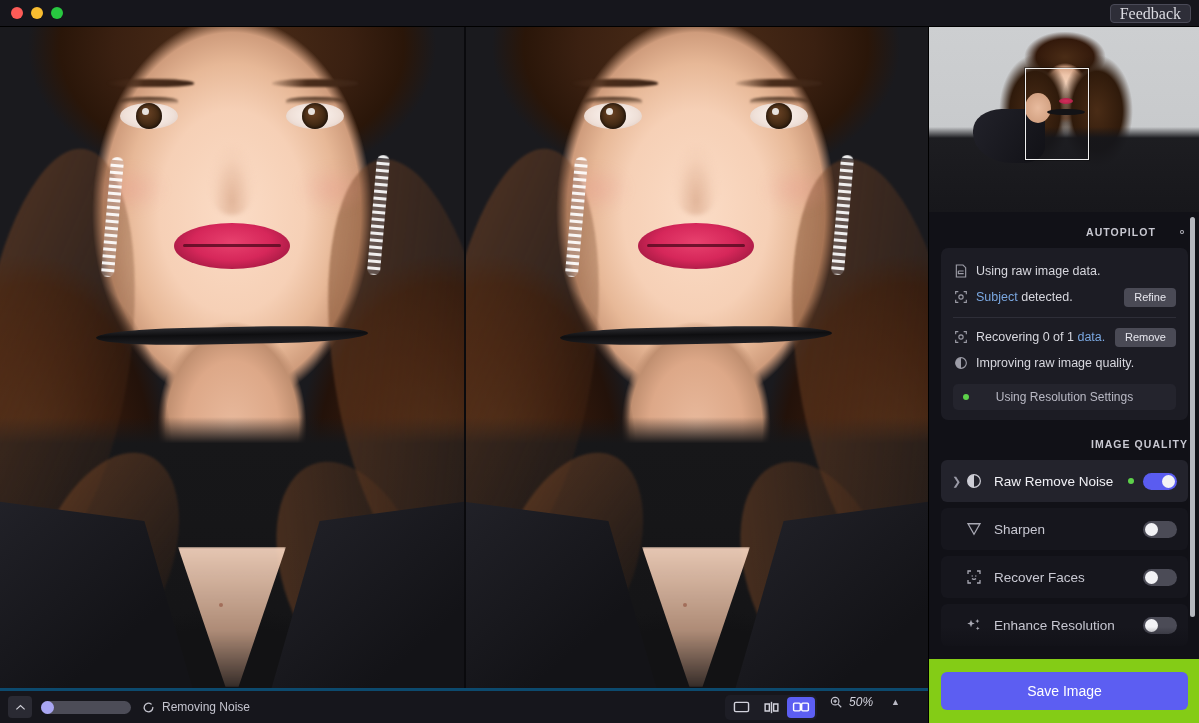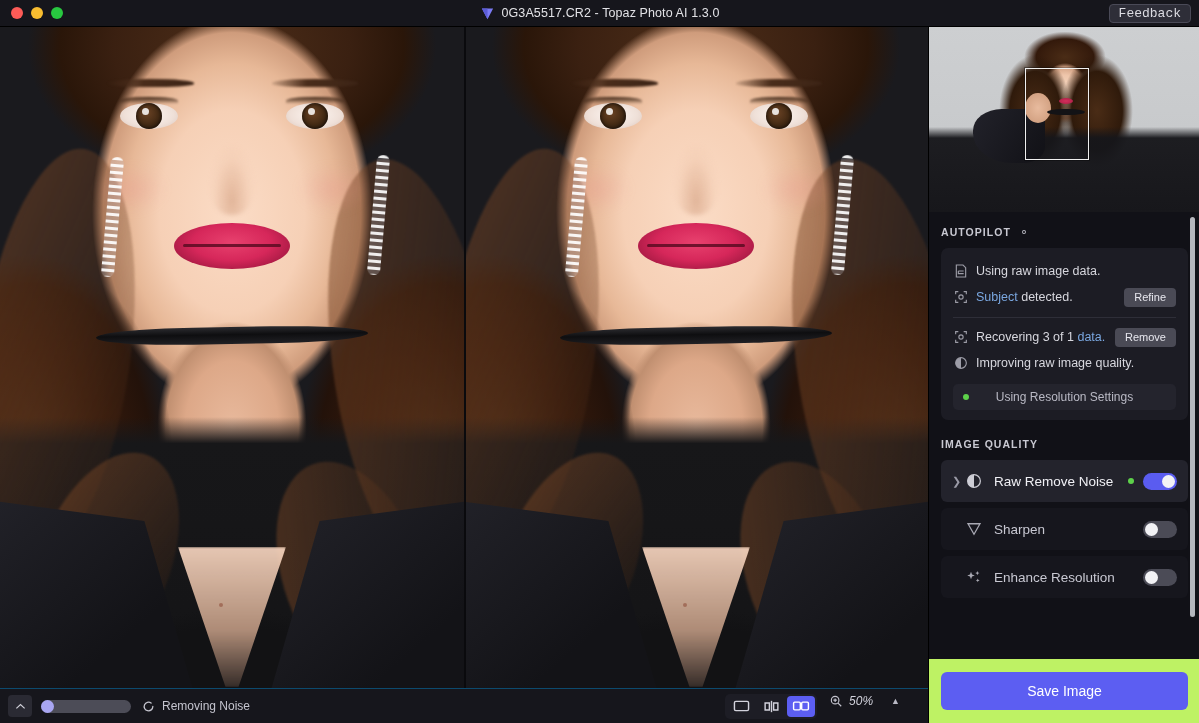--- a/index.html
+++ b/index.html
@@ -31,23 +31,23 @@
     gap: 7px; pointer-events: none;
   }
   .app-logo { width: 15px; height: 15px; display: block; }
   .title-text {
     color: #e2e2e6; font-size: 12.5px; letter-spacing: .1px;
   }
   .feedback-btn {
     position: absolute; right: 8px; top: 4px;
     height: 19px; padding: 0 9px;
     background: #2e2e38; border: 1px solid #4a4a57; border-radius: 4px;
-    color: #dcdce2; font-size: 13px;
+    color: #dcdce2; font-size: 16px;
     display: flex; align-items: center;
-    font-family: Liberation Mono, monospace;
+    font-family: Liberation Serif, serif;
   }
 
   
   .canvas-area {
     position: absolute; top: 27px; left: 0;
     width: 928px; height: 661px;
     background: #101014;
     overflow: hidden;
     display: flex;
   }
@@ -178,21 +178,21 @@
 
   .panel-scroll {
     position: relative;
     width: 271px; height: 451px;
     padding: 14px 12px 0 12px;
     overflow: hidden;
   }
   .sec-head {
     color: #c9c9d2; font-size: 10.5px; font-weight: bold;
     letter-spacing: 1.05px; margin-bottom: 10px;
-    display: flex; align-items: center; gap: 7px;
+    display: flex; align-items: center; gap: 20px; justify-content: flex-end;
   }
   .gear-ic { width: 12px; height: 12px; display: block; opacity: .9; }
 
   .card {
     background: #1c1c24; border-radius: 7px;
     padding: 10px 12px 10px 12px; margin-bottom: 18px;
   }
   .ap-row {
     display: flex; align-items: center; gap: 7px;
     height: 26px; color: #d7d7de; font-size: 12.5px;
@@ -251,36 +251,36 @@
   }
   .vscroll {
     position: absolute; right: 4px; top: 190px;
     width: 5px; height: 400px; border-radius: 3px;
     background: #b5b7bd;
   }
 
   .save-wrap {
     position: absolute; left: 0; bottom: 0;
     width: 271px; height: 64px;
-    background: #bef264;
+    background: #84cc16;
     display: flex; align-items: center; justify-content: center;
   }
   .save-btn {
     width: 247px; height: 38px; border-radius: 6px;
     background: #5c5ef2; color: #fff; font-size: 14px;
     border: none; display: flex; align-items: center; justify-content: center;
     font-family: "Liberation Sans", sans-serif;
   }
 
   
   .bottombar {
     position: absolute; left: 0; bottom: 0;
     width: 928px; height: 35px;
     background: #16161c;
-    border-top: 1px solid #0c4a6e;
+    border-top: 3px solid #0c4a6e;
     display: flex; align-items: center;
   }
   .collapse-btn {
     margin-left: 8px; width: 24px; height: 22px; border-radius: 4px;
     background: #2a2a33; display: flex; align-items: center; justify-content: center;
     color: #d2d2da; font-size: 10px;
   }
   .progress {
     margin-left: 9px; width: 90px; height: 13px; border-radius: 7px;
     background: #4c4c57; position: relative;
@@ -310,27 +310,20 @@
   .caret-up { color: #b9b9c4; font-size: 9px; margin-left: 6px; }
 </style>
 </head>
 <body>
 
 <div class="titlebar">
   <div class="traffic">
     <span class="dot red"></span>
     <span class="dot yellow"></span>
     <span class="dot green"></span>
-  </div>
-  <div class="title-center">
-    <svg class="app-logo" viewBox="0 0 24 24">
-      <polygon points="3,4 21,4 12,21" fill="#7b7bf5"></polygon>
-      <polygon points="3,4 12,4 12,21" fill="#5b5bd6"></polygon>
-    </svg>
-    <span class="title-text">0G3A5517.CR2 - Topaz Photo AI 1.3.0</span>
   </div>
   <div class="feedback-btn">Feedback</div>
 </div>
 
 <div class="canvas-area">
 
   <div class="pane left">
     <div class="portrait">
       <div class="hair-strand" style="left:-20px;top:120px;width:150px;height:420px;transform:rotate(8deg);"></div>
       <div class="hair-strand" style="right:-30px;top:130px;width:160px;height:430px;transform:rotate(-9deg);"></div>
@@ -428,21 +421,21 @@
         <button class="mini-btn">Refine</button>
       </div>
 
       <div class="ap-div"></div>
 
       <div class="ap-row">
         <svg class="ap-ic" viewBox="0 0 24 24" fill="none" stroke="#b9b9c4" stroke-width="1.7">
           <path d="M4 8V4h4M20 8V4h-4M4 16v4h4M20 16v4h-4"></path>
           <circle cx="12" cy="12" r="3.2"></circle>
         </svg>
-        <span class="ap-txt"><span>Recovering 3 of 1 </span><span class="hl">data.</span></span>
+        <span class="ap-txt"><span>Recovering 0 of 1 </span><span class="hl">data.</span></span>
         <button class="mini-btn">Remove</button>
       </div>
 
       <div class="ap-row">
         <svg class="ap-ic" viewBox="0 0 24 24">
           <circle cx="12" cy="12" r="8" fill="none" stroke="#b9b9c4" stroke-width="1.7"></circle>
           <path d="M12 4a8 8 0 000 16z" fill="#b9b9c4"></path>
         </svg>
         <span class="ap-txt">Improving raw image quality.</span>
       </div>
@@ -474,20 +467,33 @@
       <span class="chev"></span>
       <svg class="iq-ic" viewBox="0 0 24 24" fill="none" stroke="#b9b9c4" stroke-width="1.7">
         <path d="M4 5h16l-8 14z"></path>
       </svg>
       <span class="iq-label">Sharpen</span>
       <span class="toggle">
           <span class="knob"></span>
         </span>
     </div>
 
+    <div class="iq-row">
+      <span class="chev"></span>
+      <svg class="iq-ic" viewBox="0 0 24 24" fill="none" stroke="#b9b9c4" stroke-width="1.7">
+        <path d="M4 8V4h4M20 8V4h-4M4 16v4h4M20 16v4h-4"></path>
+        <circle cx="9.6" cy="10.6" r=".9" fill="#b9b9c4" stroke="none"></circle>
+        <circle cx="14.4" cy="10.6" r=".9" fill="#b9b9c4" stroke="none"></circle>
+        <path d="M9.4 14c.7.8 1.6 1.2 2.6 1.2s1.9-.4 2.6-1.2"></path>
+      </svg>
+      <span class="iq-label">Recover Faces</span>
+      <span class="toggle">
+          <span class="knob"></span>
+        </span>
+    </div>
 
     <div class="iq-row">
       <span class="chev"></span>
       <svg class="iq-ic" viewBox="0 0 24 24" fill="#b9b9c4">
         <path d="M8 5l1.4 3.6L13 10l-3.6 1.4L8 15l-1.4-3.6L3 10l3.6-1.4z"></path>
         <path d="M16.5 4l.8 2 2 .8-2 .8-.8 2-.8-2-2-.8 2-.8z"></path>
         <path d="M17 14l.7 1.8 1.8.7-1.8.7-.7 1.8-.7-1.8-1.8-.7 1.8-.7z"></path>
       </svg>
       <span class="iq-label">Enhance Resolution</span>
       <span class="toggle">

